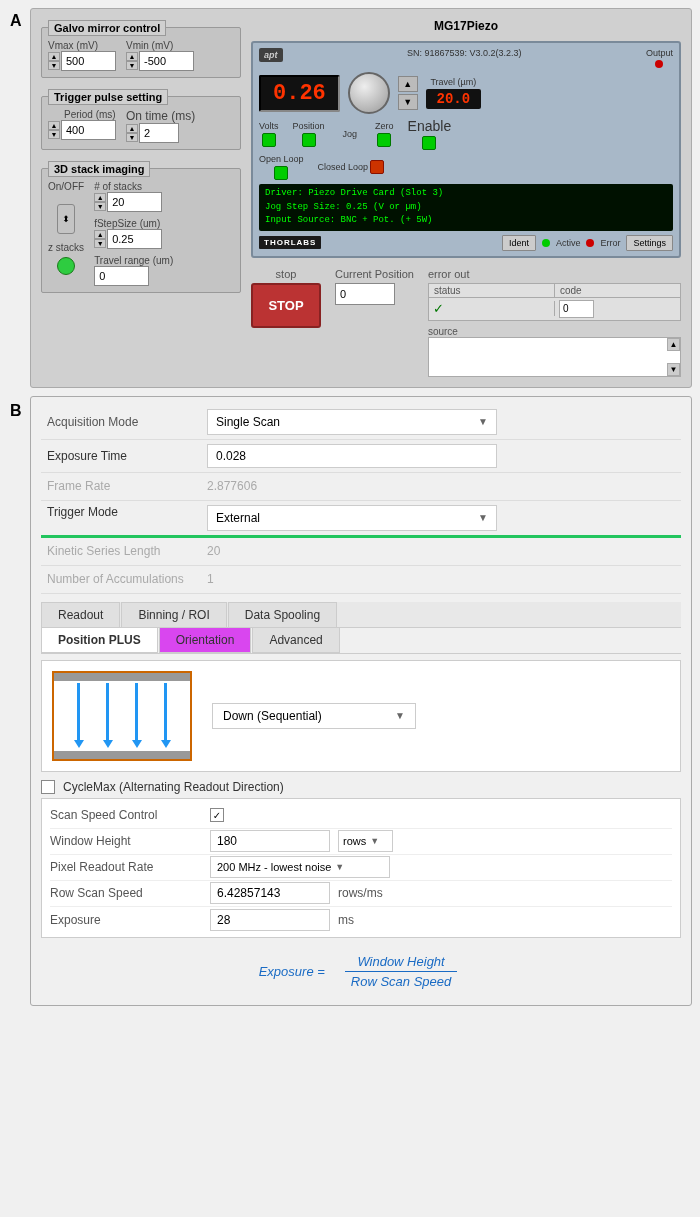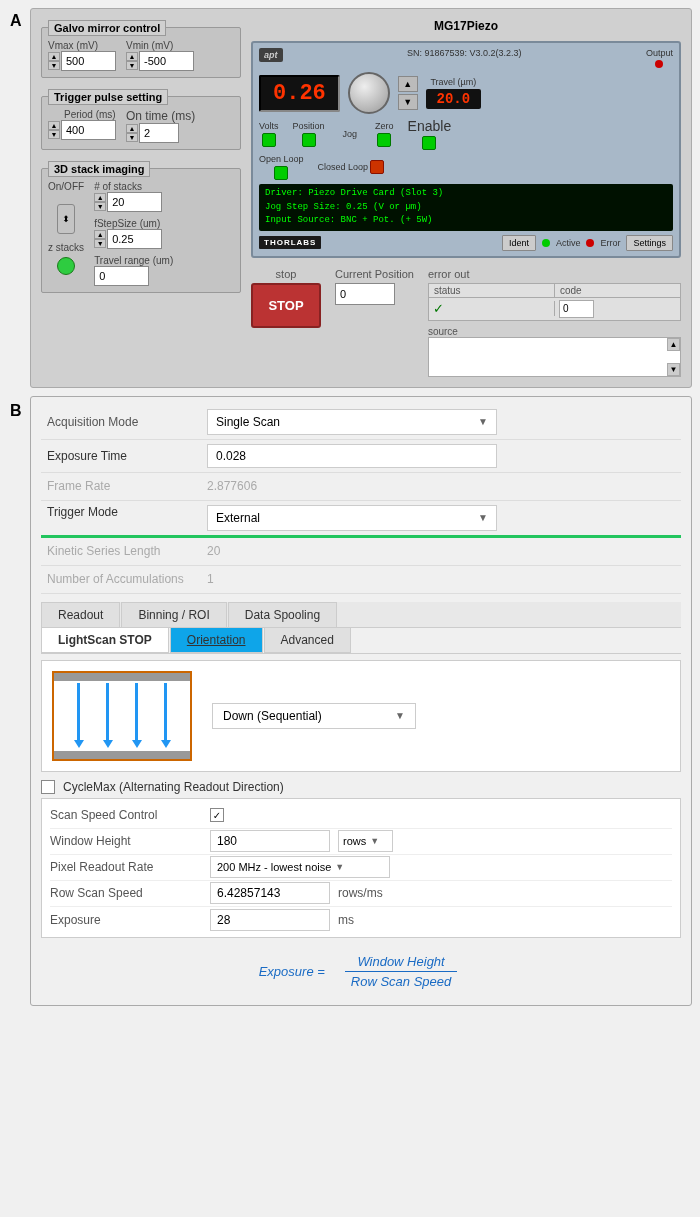--- a/index.html
+++ b/index.html
@@ -296,22 +296,22 @@
       </div>
     </div>
 
     <div style="display:flex; margin-top:8px; background:#e8e8e8; border-bottom:1px solid #ccc;">
       <div style="padding:5px 16px; font-size:12px; color:#333; cursor:pointer; border:1px solid #ccc; border-bottom:none; background:#e0e0e0; margin-right:1px;">Readout</div>
       <div style="padding:5px 16px; font-size:12px; color:#333; cursor:pointer; border:1px solid #ccc; border-bottom:none; background:#e0e0e0; margin-right:1px;">Binning / ROI</div>
       <div style="padding:5px 16px; font-size:12px; color:#333; cursor:pointer; border:1px solid #ccc; border-bottom:none; background:#e0e0e0;">Data Spooling</div>
     </div>
 
     <div style="display:flex; border-bottom:1px solid #ccc;">
-      <div style="padding:5px 16px; font-size:12px; color:#333; cursor:pointer; border:1px solid #ccc; border-top:none; background:white; margin-right:1px; font-weight:bold;">LightScan STOP</div>
-      <div style="padding:5px 16px; font-size:12px; color:#333; cursor:pointer; border:1px solid #ccc; border-top:none; background:#0ea5e9; margin-right:1px;text-decoration:underline;">Orientation</div>
+      <div style="padding:5px 16px; font-size:12px; color:#333; cursor:pointer; border:1px solid #ccc; border-top:none; background:white; margin-right:1px; font-weight:bold;">Position PLUS</div>
+      <div style="padding:5px 16px; font-size:12px; color:#333; cursor:pointer; border:1px solid #ccc; border-top:none; background:#d946ef; margin-right:1px;">Orientation</div>
       <div style="padding:5px 16px; font-size:12px; color:#333; cursor:pointer; border:1px solid #ccc; border-top:none; background:#e0e0e0;">Advanced</div>
     </div>
 
     <div style="border:1px solid #ccc; background:white; margin-top:6px; padding:10px; display:flex; align-items:center; gap:20px; min-height:110px;">
 
       <div style="width:140px; height:90px; border:2px solid #cc6600; background:white; flex-shrink:0; overflow:hidden; display:flex; flex-direction:column; justify-content:space-between;">
 
         <div style="height:8px; background:#999;"></div>
 
         <div style="flex:1; display:flex; justify-content:space-around; align-items:flex-start; padding:2px 10px 0 10px;">

